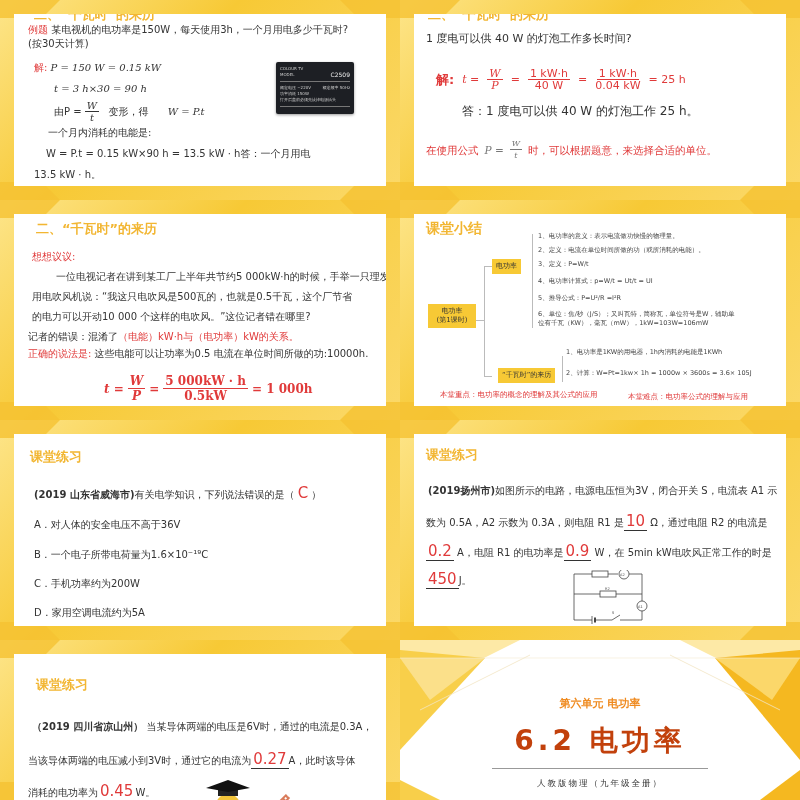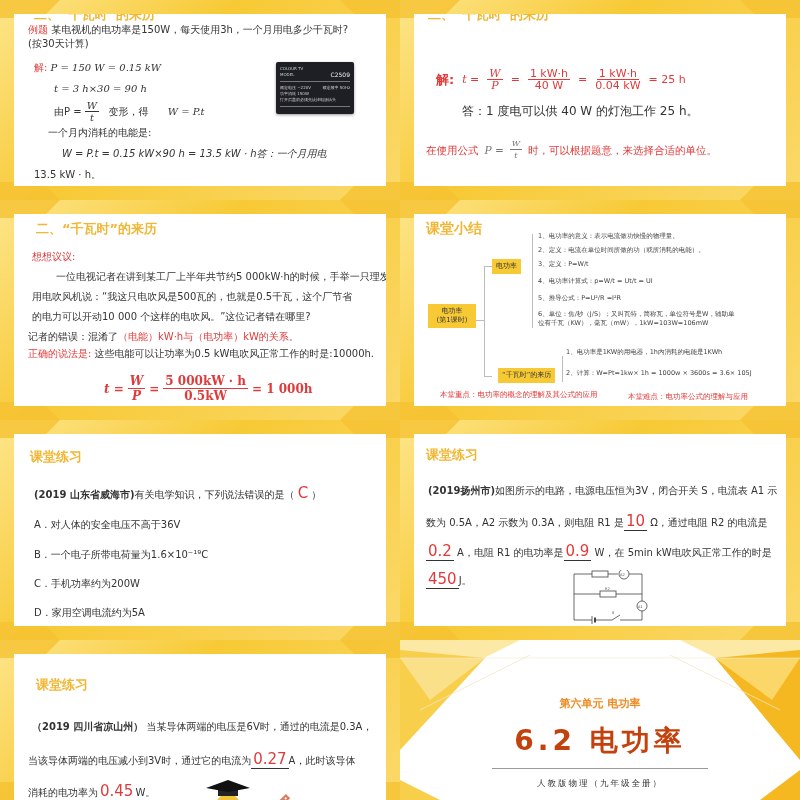--- a/index.html
+++ b/index.html
@@ -86,21 +86,21 @@
       <div class="txt" style="left:40px;top:86px;">
         <span>由P =</span>
         <span class="frac ital">
             <span class="num">W</span>
             <span>t</span>
           </span>
         &nbsp;&nbsp;<span>变形，得</span>
         &nbsp;&nbsp;&nbsp;&nbsp;&nbsp;<span class="ital">W = P.t</span>
       </div>
       <div class="txt" style="left:34px;top:112px;">一个月内消耗的电能是:</div>
-      <div class="txt" style="left:48px;top:133px;font-style:italic;">W = P.t = 0.15 kW×90 h = 13.5 kW · h答：一个月用电</div>
+      <div class="txt" style="left:32px;top:133px;">W = P.t = 0.15 kW×90 h = 13.5 kW · h答：一个月用电</div>
       <div class="txt" style="left:20px;top:154px;">13.5 kW · h。</div>
 
       <div class="tvlabel">
         <div class="row">
             <span>COLOUR   TV</span>
           </div>
         <div class="row">
             <span>MODEL</span>
             <span style="font-size:6px;color:#eee">C2509</span>
           </div>
@@ -120,20 +120,21 @@
     </div>
   </div>
 
   <div class="slide s2">
     <div class="corner tl"></div>
       <div class="corner tr"></div>
       <div class="corner bl"></div>
       <div class="corner br"></div>
     <div class="inner">
       <div class="title" style="left:14px;top:-8px;">二、“千瓦时”的来历</div>
+      <div class="txt" style="left:12px;top:18px;font-size:11px;">1 度电可以供 40 W 的灯泡工作多长时间?</div>
       <div class="txt red" style="left:22px;top:54px;font-size:11px;display:flex;align-items:center;gap:8px;">
         <span class="bold" style="font-size:13px;">解:</span>
         <span class="ital">t =</span>
         <span class="frac ital">
             <span class="num">W</span>
             <span>P</span>
           </span>
         <span>=</span>
         <span class="frac">
             <span class="num">1 kW·h</span>
@@ -168,21 +169,21 @@
       <div class="title" style="left:22px;top:6px;">二、“千瓦时”的来历</div>
       <div class="txt red" style="left:18px;top:36px;">想想议议:</div>
       <div class="txt" style="left:18px;top:56px;margin-left:24px;">一位电视记者在讲到某工厂上半年共节约5 000kW·h的时候，手举一只理发</div>
       <div class="txt" style="left:18px;top:76px;">用电吹风机说：“我这只电吹风是500瓦的，也就是0.5千瓦，这个厂节省</div>
       <div class="txt" style="left:18px;top:96px;">的电力可以开动10 000 个这样的电吹风。”这位记者错在哪里?</div>
       <div class="txt" style="left:14px;top:116px;">
         <span>记者的错误：混淆了</span><span class="red">（电能）kW·h与（电功率）kW的关系。</span>
       </div>
       <div class="txt" style="left:14px;top:133px;">
         <span class="red">正确的说法是:</span>
-        <span>这些电能可以让功率为0.5  kW电吹风正常工作的时是:10000h.</span>
+        <span>这些电能可以让功率为0.5  电流在单位时间所做的功:10000h.</span>
       </div>
       <div class="txt red bold" style="left:90px;top:160px;font-family:'DejaVu Serif',serif;font-size:12px;display:flex;align-items:center;gap:4px;">
         <span class="ital">t =</span>
         <span class="frac ital" style="line-height:14px;">
             <span class="num">W</span>
             <span>P</span>
           </span>
         <span>=</span>
         <span class="frac" style="line-height:14px;">
             <span class="num">5 000kW · h</span>

